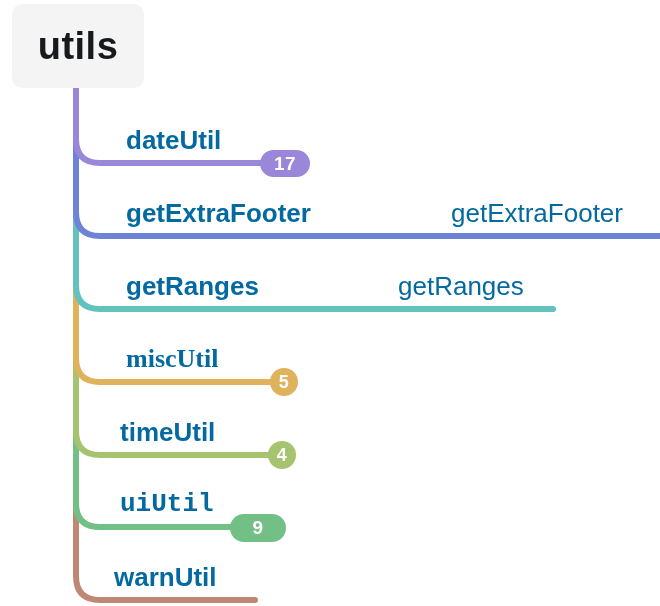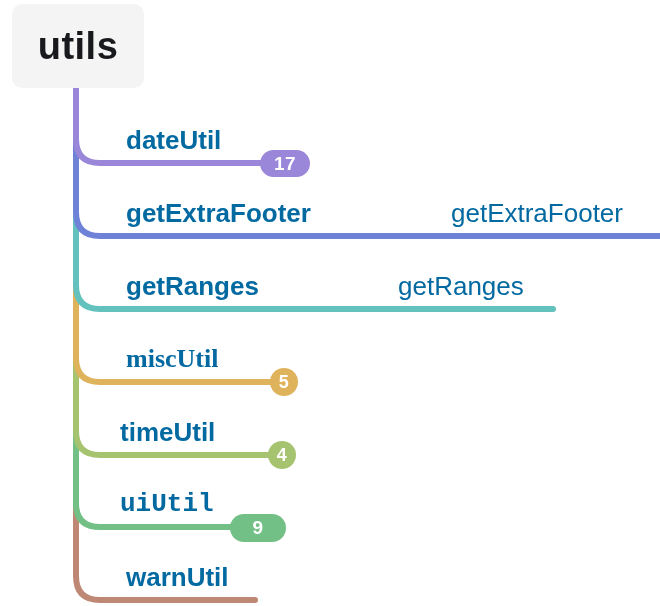--- a/index.html
+++ b/index.html
@@ -57,15 +57,15 @@
       <div class="branch-label parent" style="left: 118px; top: 198px;">getExtraFooter</div>
       <div class="branch-label child" style="left: 443px; top: 198px;">getExtraFooter</div>
       <div class="branch-label parent" style="left: 118px; top: 271px;">getRanges</div>
       <div class="branch-label child" style="left: 390px; top: 271px;">getRanges</div>
       <div class="branch-label parent" style="left: 118px; top: 344px; font-family: Liberation Serif, serif;">miscUtil</div>
       <div class="badge" style="left: 262px; top: 368px; width: 28px; height: 28px; font-size: 18px; background: rgb(223, 178, 92);">5</div>
       <div class="branch-label parent" style="left: 112px; top: 417px;">timeUtil</div>
       <div class="badge" style="left: 260px; top: 441px; width: 28px; height: 28px; font-size: 18px; background: rgb(166, 195, 112);">4</div>
       <div class="branch-label parent" style="left: 112px; top: 489px; font-family: Liberation Mono, monospace;">uiUtil</div>
       <div class="badge" style="left: 222px; top: 514px; width: 56px; height: 28px; font-size: 19px; background: rgb(114, 192, 134);">9</div>
-      <div class="branch-label parent" style="left: 118px; top: 562px;">warnUtil</div>
+      <div class="branch-label parent" style="left: 106px; top: 562px;">warnUtil</div>
     </div>
 </div>
 
 </body></html>

